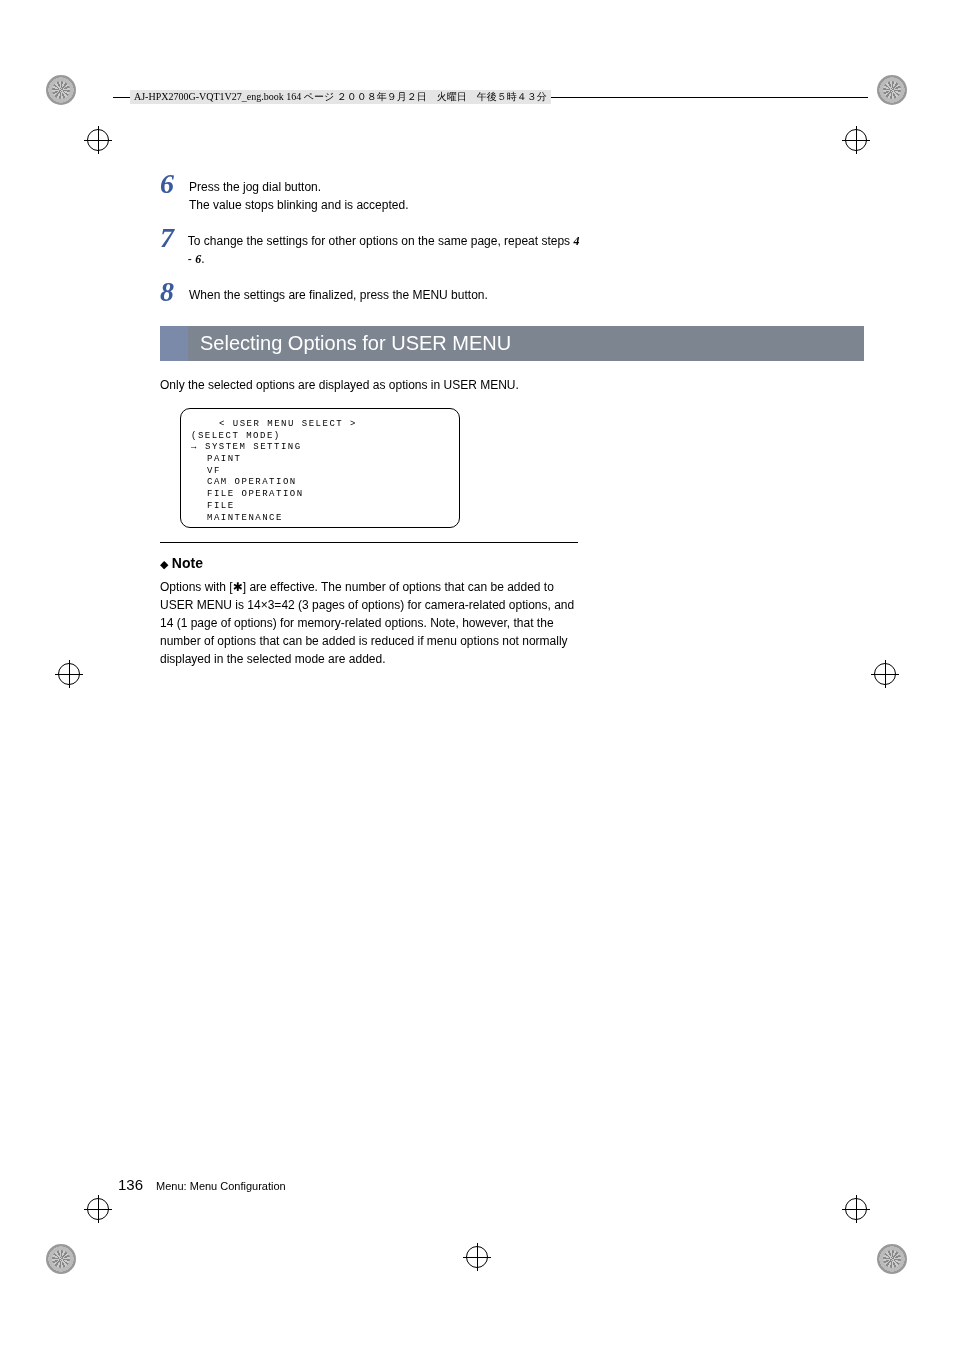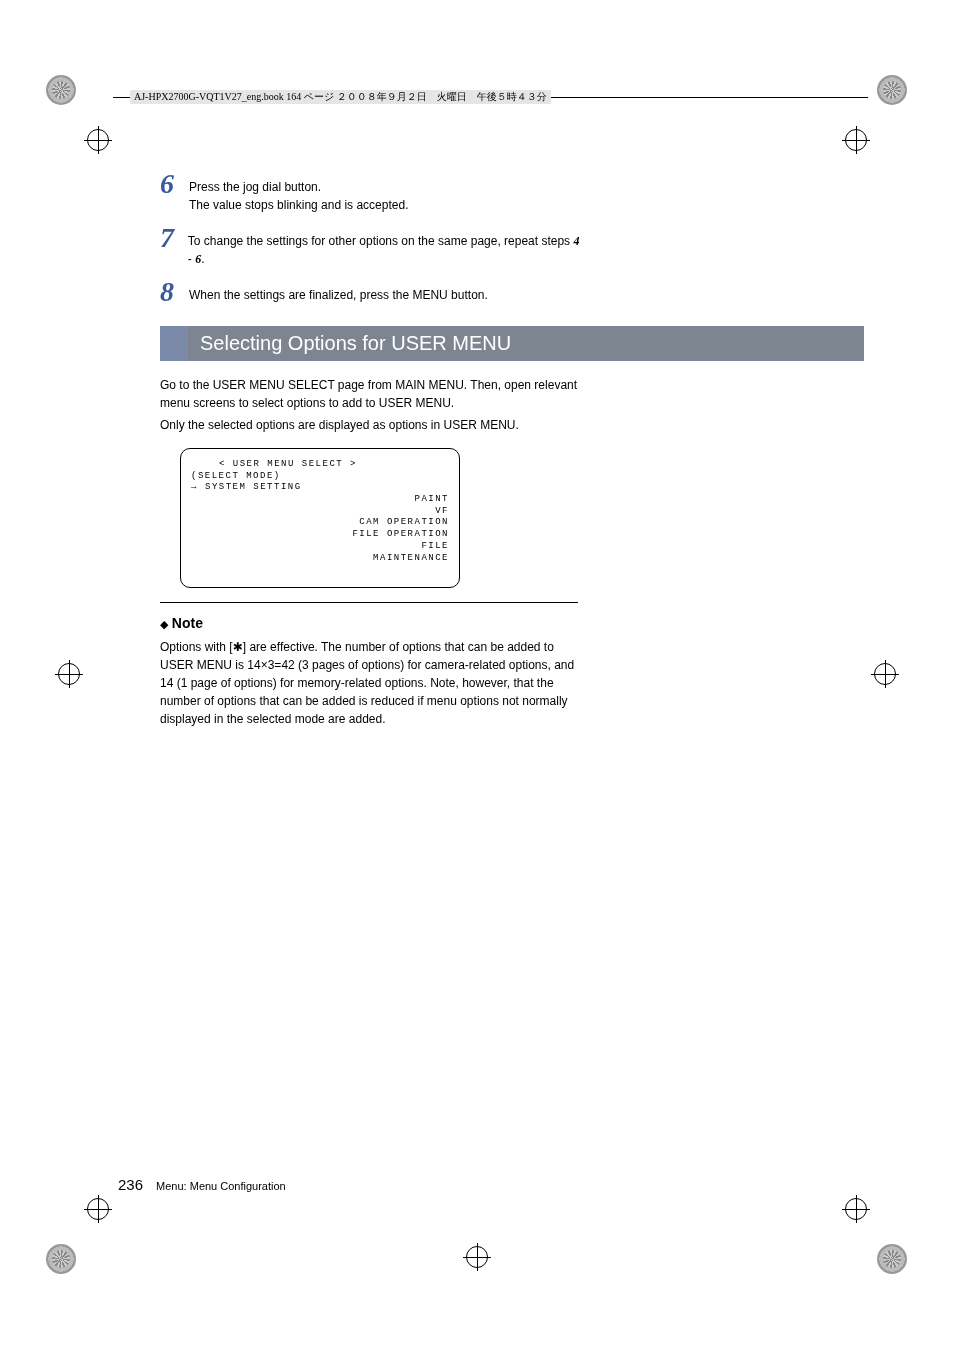--- a/index.html
+++ b/index.html
@@ -103,35 +103,35 @@
     }
     .body-text {
       font-size: 12px;
       line-height: 1.5;
       color: #000;
       margin-bottom: 4px;
     }
     .menu-screen {
       margin: 14px 0 14px 20px;
       width: 280px;
-      height: 140px;
+      height: 120px;
       border: 1px solid #000;
       border-radius: 10px;
       padding: 10px;
       font-family: "Courier New", monospace;
       font-size: 9px;
       letter-spacing: 1.5px;
       line-height: 1.3;
       color: #000;
     }
     .menu-screen .title-row { text-align: left; margin-left: 28px; }
     .menu-screen .mode { margin-right: 0; }
     .menu-screen .arrow { display: inline-block; width: 14px; }
     .menu-screen .items { margin-left: 0; }
-    .menu-screen .indent { margin-left: 16px; text-align: right; }
+    .menu-screen .indent { margin-left: 16px; }
     .separator {
       width: 418px;
       height: 1px;
       background: #000;
       margin: 4px 0 10px 0;
     }
     .note-label {
       font-size: 14px;
       font-weight: bold;
     }
@@ -213,21 +213,20 @@
     <div class="step-text">
       <span>When the settings are finalized, press the MENU button.</span><br>
     </div>
   </div>
 
   <div class="section-header">
     <div class="section-header-bar"></div>
     <div class="section-header-title">Selecting Options for USER MENU</div>
   </div>
 
-  <div class="body-text">Go to the USER MENU SELECT page from MAIN MENU. Then, open relevant menu screens to select options to add to USER MENU.</div>
   <div class="body-text">Only the selected options are displayed as options in USER MENU.</div>
 
   <div class="menu-screen">
     <div class="title-row">&lt; USER MENU SELECT &gt;</div>
     <div class="mode">(SELECT MODE)</div>
     <div class="items">
       <div><span class="arrow">→</span><span>SYSTEM SETTING</span></div>
       <div class="indent"><span>PAINT</span></div>
       <div class="indent"><span>VF</span></div>
       <div class="indent"><span>CAM OPERATION</span></div>
@@ -241,15 +240,15 @@
 
   <div class="body-text">
     <span class="note-marker">◆</span>
     <span class="note-label">Note</span>
   </div>
   <div class="body-text">Options with [✱] are effective. The number of options that can be added to USER MENU is 14×3=42 (3 pages of options) for camera-related options, and 14 (1 page of options) for memory-related options. Note, however, that the number of options that can be added is reduced if menu options not normally displayed in the selected mode are added.</div>
 
 </div>
 
 <div class="footer">
-  <span class="page-num">236</span>
+  <span class="page-num">136</span>
   <span>Menu: Menu Configuration</span>
 </div>
 
 </body></html>

